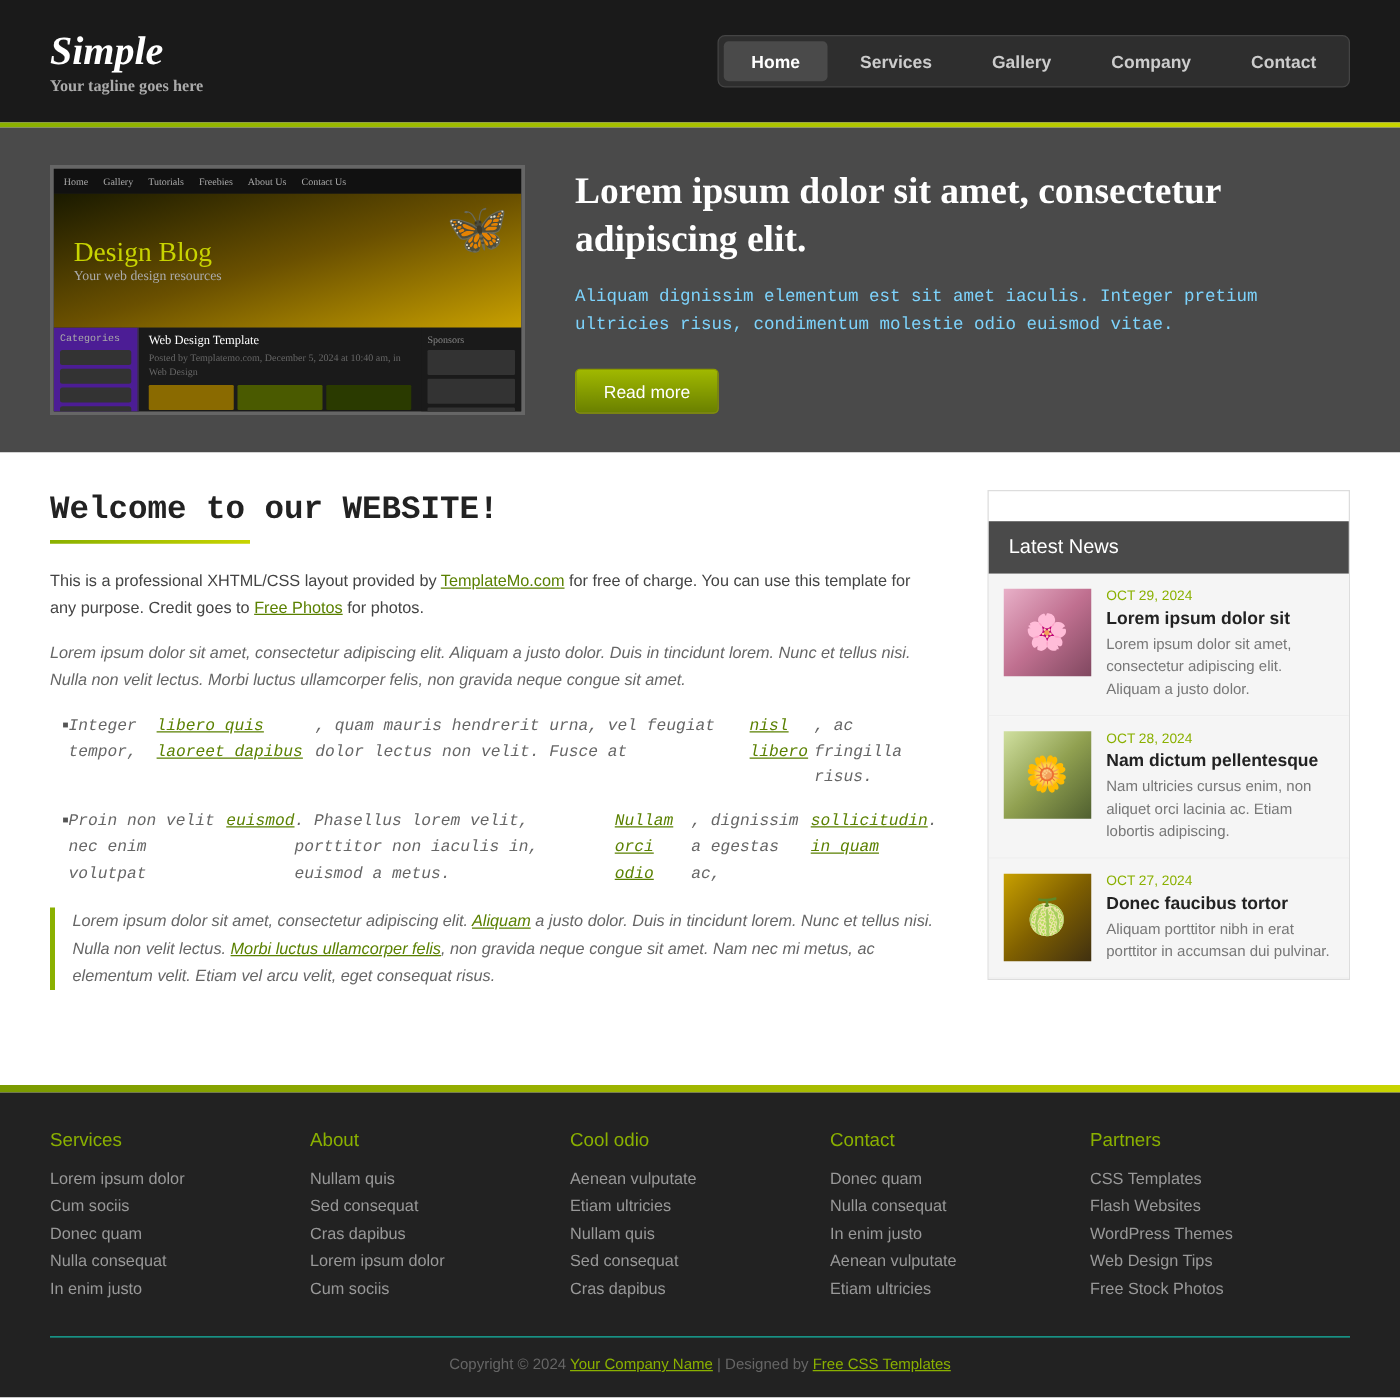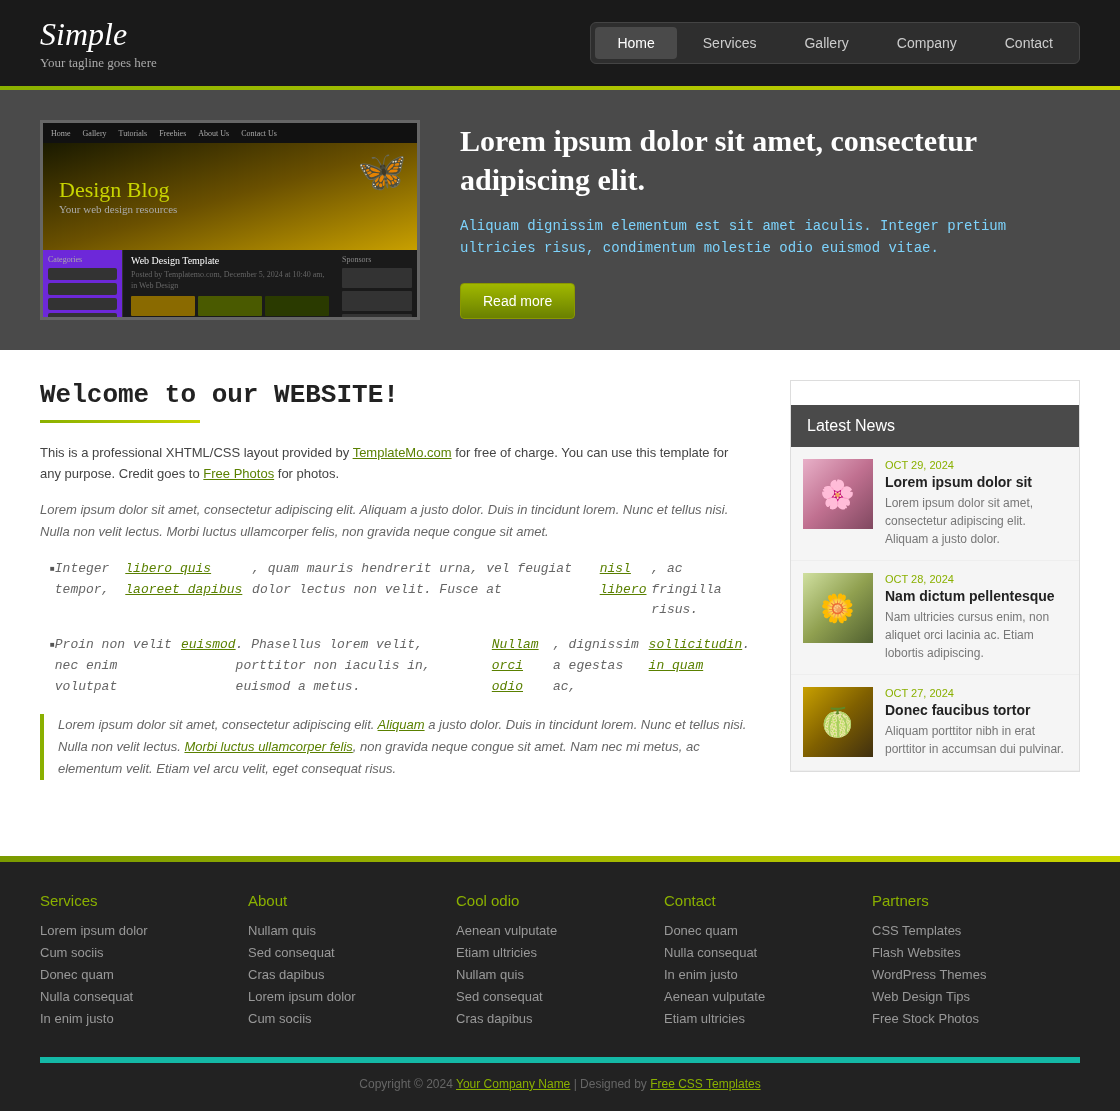--- a/index.html
+++ b/index.html
@@ -1,38 +1,38 @@
 <!DOCTYPE html>
 <html><head>
   <meta charset="utf-8">
   <style>
     * { margin: 0; padding: 0; box-sizing: border-box; }
     body { font-family: Georgia, 'Times New Roman', serif; font-size: 14px; color: #333; background: #fff; width: 1120px; }
 
     
-    #header { background: #1a1a1a; padding: 0 40px; display: flex; align-items: center; justify-content: space-between; height: 86px; }
+    #header { background: #1a1a1a; padding: 0 40px; display: flex; align-items: center; justify-content: space-between; height: 98px; font-weight: bold; }
     .logo-area { display: flex; flex-direction: column; }
     .logo-title { font-size: 32px; color: #fff; font-family: Georgia, serif; font-style: italic; }
     .logo-tagline { font-size: 13px; color: #aaa; margin-top: 2px; }
     nav { display: flex; gap: 4px; background: #2e2e2e; border: 1px solid #444; border-radius: 6px; padding: 4px; }
     .nav-item { padding: 8px 22px; color: #ccc; font-size: 14px; cursor: pointer; border-radius: 4px; font-family: Arial, sans-serif; }
     .nav-item.active { background: #4a4a4a; color: #fff; }
 
     
     .yellow-bar { height: 4px; background: linear-gradient(to right, #8ab000, #c8d400); }
 
     
     #hero { background: #4a4a4a; padding: 30px 40px; display: flex; align-items: center; gap: 40px; min-height: 240px; }
     .hero-image { width: 380px; min-width: 380px; height: 200px; background: #222; border: 3px solid #666; overflow: hidden; position: relative; }
     .hero-img-top { height: 55%; background: linear-gradient(to bottom right, #1a1a00, #6a5000, #c8a000); display: flex; align-items: center; padding: 10px 16px; position: relative; overflow: hidden; }
     .hero-img-title { color: #c8d400; font-size: 22px; font-family: Georgia, serif; z-index: 2; }
     .hero-img-subtitle { color: #aaa; font-size: 11px; display: block; }
     .hero-butterfly { position: absolute; right: 10px; top: 5px; font-size: 40px; opacity: 0.8; }
     .hero-img-bottom { height: 45%; background: #1a1a1a; display: flex; }
-    .hero-sidebar { width: 80px; background: #6d28d9; border-right: 1px solid #333; padding: 5px; }
+    .hero-sidebar { width: 68px; background: #4c1d95; border-right: 1px solid #333; padding: 5px; font-family: Liberation Mono, monospace; }
     .hero-sidebar-item { height: 12px; background: #333; margin-bottom: 3px; border-radius: 2px; }
     .hero-main-content { flex: 1; padding: 5px 8px; }
     .hero-main-title { color: #fff; font-size: 10px; margin-bottom: 3px; }
     .hero-main-text { color: #666; font-size: 8px; line-height: 1.4; }
     .hero-thumbs { display: grid; grid-template-columns: repeat(3, 1fr); gap: 3px; margin-top: 5px; }
     .hero-thumb { background: #4a4a00; height: 20px; border-radius: 1px; }
     .hero-nav-bar { height: 20px; background: #111; display: flex; align-items: center; padding: 0 8px; gap: 12px; }
     .hero-nav-link { color: #aaa; font-size: 8px; }
     .hero-text { flex: 1; }
     .hero-heading { font-size: 30px; color: #fff; line-height: 1.3; font-family: Georgia, serif; margin-bottom: 16px; }
@@ -76,21 +76,21 @@
 
     
     .green-separator { height: 6px; background: linear-gradient(to right, #7a9a00, #c8d400); margin-top: 30px; }
 
     
     #footer { background: #222; padding: 30px 40px 20px; }
     .footer-columns { display: flex; gap: 0; margin-bottom: 24px; }
     .footer-col { flex: 1; padding-right: 20px; }
     .footer-col-title { color: #8ab000; font-size: 15px; font-family: Arial, sans-serif; margin-bottom: 14px; }
     .footer-link { display: block; color: #999; font-size: 13px; font-family: Arial, sans-serif; margin-bottom: 7px; cursor: pointer; }
-    .footer-bottom { border-top: 6px solid #14b8a6; padding-top: 14px; text-align: center; font-size: 12px; color: #666; font-family: Arial, sans-serif; }
+    .footer-bottom { border-top: 1px solid #14b8a6; padding-top: 14px; text-align: center; font-size: 12px; color: #666; font-family: Arial, sans-serif; }
     .footer-bottom a { color: #8ab000; text-decoration: underline; }
   </style>
 </head>
 <body>
 
 <div id="header">
   <div class="logo-area">
     <span class="logo-title">Simple</span>
     <span class="logo-tagline">Your tagline goes here</span>
   </div>

